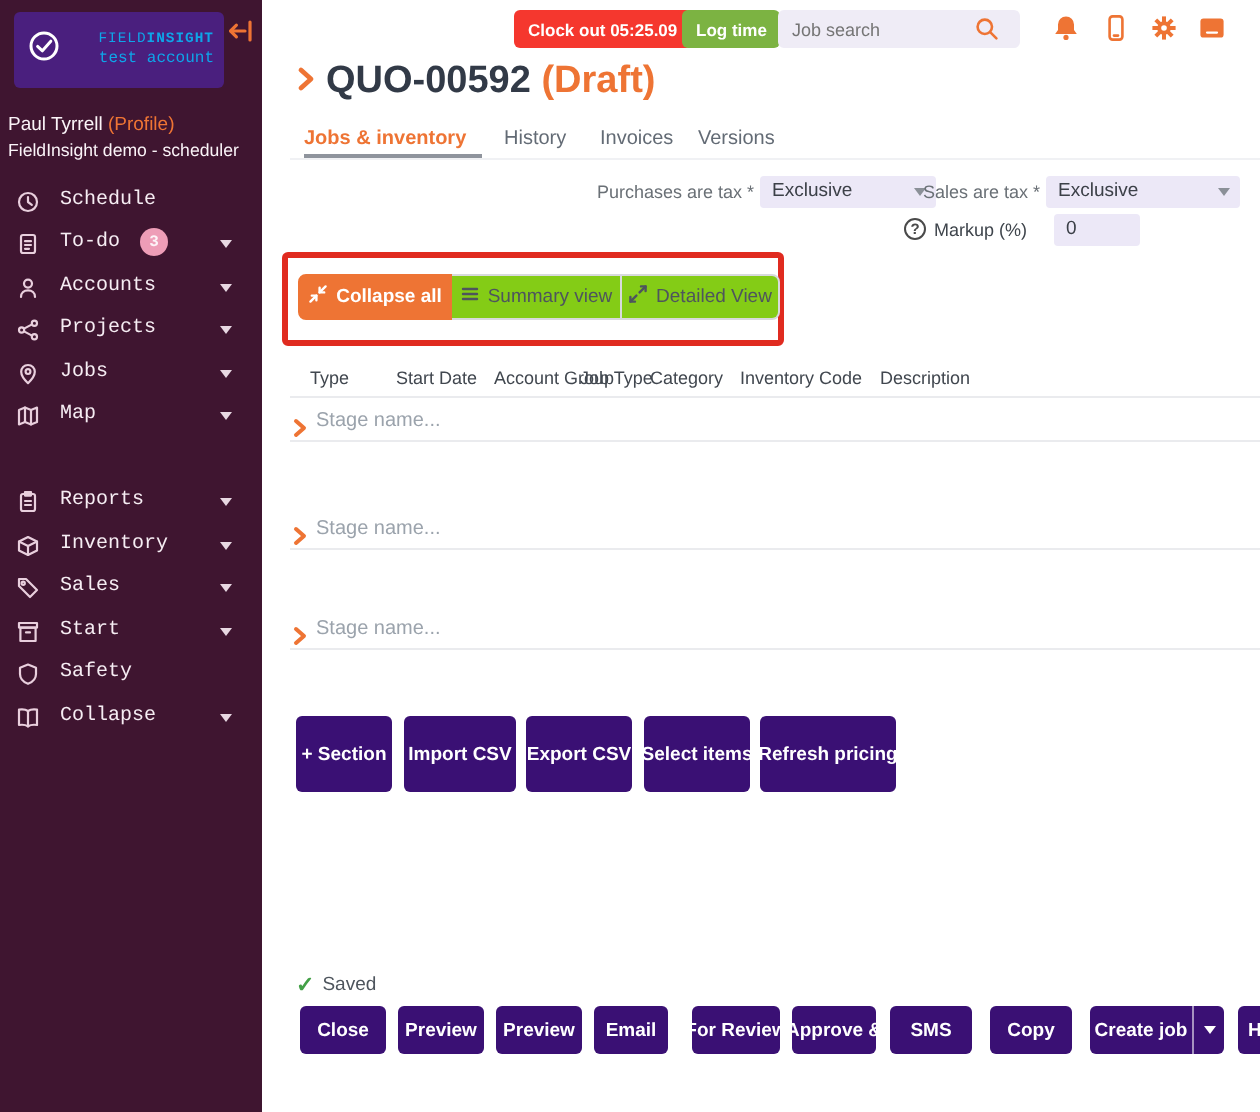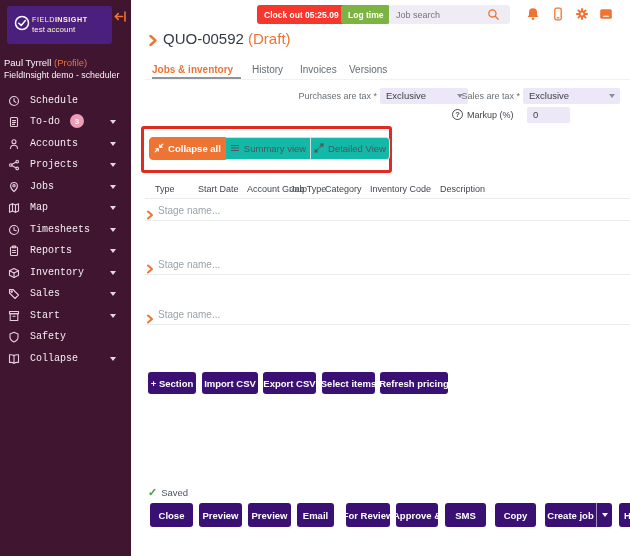--- a/index.html
+++ b/index.html
@@ -3,21 +3,21 @@
 <meta charset="utf-8">
 <style>
   * { margin:0; padding:0; box-sizing:border-box; }
   html,body { background:#fff; }
   body { font-family:"Liberation Sans", sans-serif; }
   .screen { position:relative; width:630px; height:556px; overflow:hidden; background:#fff; }
 
   
   .sidebar { position:absolute; left:0; top:0; width:131px; height:556px; background:#3F1530; }
   .logo-box { position:absolute; left:7px; top:6px; width:105px; height:38px; background:#4A1F7E; border-radius:3px; display:flex; align-items:center; padding:0 5px; }
-  .logo-text { flex:1; text-align:left; color:#fef9c3; line-height:1.15; }
+  .logo-text { flex:1; text-align:right; color:#0ea5e9; line-height:1.15;font-family:Liberation Mono, monospace; }
   .brand { font-size:7.2px; letter-spacing:.5px; white-space:nowrap; }
   .brand b { font-weight:bold; }
   .logo-sub { font-size:8px; }
   .collapse-ic { position:absolute; left:114px; top:9px; }
   .user-line1 { position:absolute; left:4px; top:57px; font-size:9.5px; color:#FBF4F8; white-space:nowrap; }
   .user-line1 .profile { color:#EE7434; }
   .user-line2 { position:absolute; left:4px; top:70px; font-size:8.8px; color:#FBF4F8; white-space:nowrap; }
   .nav-item { position:absolute; left:0; width:131px; height:17px; display:flex; align-items:center; cursor:pointer;font-family:Liberation Mono, monospace; }
   .nav-ic { position:absolute; left:8px; top:2px; width:12px; height:12px; color:#E9CFDD; }
   .nav-label { position:absolute; left:30px; font-size:10px; color:#F6EDF3; white-space:nowrap; }
@@ -27,53 +27,53 @@
   
   .pill { position:absolute; top:5px; height:19px; border-radius:3px; color:#fff; font-size:8.5px; font-weight:bold; display:flex; align-items:center; padding:0 7px; white-space:nowrap; cursor:pointer; }
   .clockout { left:257px; background:#F5372E; }
   .logtime { left:341px; background:#7CB342; }
   .search-box { position:absolute; left:389px; top:5px; width:121px; height:19px; background:#EFECF6; border-radius:3px; display:flex; align-items:center; }
   .search-box input { border:none; outline:none; background:transparent; font-family:"Liberation Sans",sans-serif; font-size:9px; color:#444; width:96px; padding-left:7px; }
   .hicon { position:absolute; top:7px; width:14px; height:14px; color:#EE7434; cursor:pointer; }
 
   
   .title-chev { position:absolute; left:148px; top:33px; color:#EE7434; }
-  .page-title { position:absolute; left:163px; top:30px; font-size:15px; font-weight:normal; color:#323A47; white-space:nowrap; }
+  .page-title { position:absolute; left:163px; top:30px; font-size:19px; font-weight:bold; color:#323A47; white-space:nowrap; }
   .page-title .status { color:#EE7434; }
   .tab { position:absolute; top:64px; font-size:10px; color:#636B75; cursor:pointer; white-space:nowrap; }
   .tab.active { color:#EE7434; font-weight:bold; }
   .tab-underline { position:absolute; left:152px; top:77px; width:89px; height:2px; background:#8F949D; }
   .tab-line { position:absolute; left:145px; top:79px; width:485px; height:1px; background:#F0F1F4; }
 
   
   .flabel { position:absolute; font-size:9px; color:#6A7076; line-height:16px; white-space:nowrap; }
   .dd { position:absolute; height:16px; background:#ECE8F7; border-radius:2px; font-size:9.5px; color:#3C4048; line-height:16px; padding-left:6px; cursor:pointer; }
   .dd-caret { position:absolute; right:5px; top:6px; width:0; height:0; border-left:3.5px solid transparent; border-right:3.5px solid transparent; border-top:4px solid #8B9098; }
   .qmark { position:absolute; left:452px; top:109px; width:11px; height:11px; border:1px solid #4A4A4A; border-radius:50%; font-size:7.5px; color:#4A4A4A; display:flex; align-items:center; justify-content:center; font-weight:bold; }
   .markup-input { position:absolute; left:527px; top:107px; width:43px; height:16px; background:#ECE8F7; border-radius:2px; font-size:9.5px; color:#3C4048; line-height:16px; padding-left:6px; }
 
   
   .annot { position:absolute; left:141px; top:126px; width:251px; height:47px; border:3px solid #E02B20; border-radius:3px; }
   .vt { position:absolute; left:149px; top:137px; height:23px; display:flex;text-align:center; }
   .vt-seg { display:flex; align-items:center; justify-content:center; gap:4px; font-size:9.5px; height:23px; cursor:pointer; white-space:nowrap; }
   .vt-active { width:77px; background:#EE7434; color:#fff; font-weight:bold; border:1px solid #EE7434; border-radius:4px 0 0 4px; }
-  .vt-plain { background:#14b8a6; color:#4E555D; border:1px solid #D8DADD; border-left:none; }
+  .vt-plain { background:#84cc16; color:#4E555D; border:1px solid #D8DADD; border-left:none; }
   .vt-sum { width:85px; }
   .vt-det { width:79px; border-radius:0 4px 4px 0; }
 
   
   .th { position:absolute; top:184px; font-size:9px; font-weight:normal; color:#41474F; white-space:nowrap; }
   .hline { position:absolute; left:145px; width:485px; height:1px; background:#EAEBEE; }
   .stage-row { position:absolute; left:145px; width:485px; height:16px; cursor:pointer; }
   .stage-chev { position:absolute; left:1px; top:3px; color:#EE7434; }
   .stage-label { position:absolute; left:13px; top:2px; font-size:10px; color:#9BA3AC; }
 
   
   .btn-purple { position:absolute; background:#3A1074; color:#fff; font-size:9.5px; font-weight:bold; border-radius:3px; display:flex; align-items:center; justify-content:center; overflow:hidden; white-space:nowrap; cursor:pointer; }
-  .row-btn { top:372px; height:22px; }
+  .row-btn { top:358px; height:38px; }
   .foot-btn { top:503px; height:24px; }
   .saved { position:absolute; left:148px; top:486px; font-size:9.5px; color:#4E555D; display:flex; align-items:center; gap:4px; }
   .saved .check { color:#43A047; font-weight:bold; font-size:11px; }
   .split { position:absolute; left:545px; top:503px; height:24px; display:flex; }
   .split-main { width:51px; background:#3A1074; color:#fff; font-size:9.5px; font-weight:bold; display:flex; align-items:center; justify-content:center; border-radius:3px 0 0 3px; cursor:pointer;text-align:right; }
   .split-caret { width:16px; background:#3A1074; border-left:1px solid rgba(255,255,255,.55); border-radius:0 3px 3px 0; display:flex; align-items:center; justify-content:center; cursor:pointer; }
   .caret-w { width:0; height:0; border-left:3.5px solid transparent; border-right:3.5px solid transparent; border-top:4px solid #fff; }
 </style>
 </head>
 <body>
@@ -148,28 +148,20 @@
       <span class="nav-label">Jobs</span>
       <span class="nav-chev"></span>
     </div>
     <div class="nav-item" style="top:199px">
       <span class="nav-ic"><svg width="12" height="12" viewBox="0 0 12 12" fill="none" stroke="currentColor" stroke-width="1.1" stroke-linecap="round" stroke-linejoin="round">
             <path d="M1.5 3 L4.5 1.8 L7.5 3 L10.5 1.8 V9 L7.5 10.2 L4.5 9 L1.5 10.2 Z"></path>
             <path d="M4.5 1.8 V9"></path>
             <path d="M7.5 3 V10.2"></path>
           </svg></span>
       <span class="nav-label">Map</span>
-      <span class="nav-chev"></span>
-    </div>
-    <div class="nav-item" style="top:221px">
-      <span class="nav-ic"><svg width="12" height="12" viewBox="0 0 12 12" fill="none" stroke="currentColor" stroke-width="1.1" stroke-linecap="round" stroke-linejoin="round">
-            <circle cx="6" cy="6" r="4.5"></circle>
-            <path d="M6 3.2 V6 L8.2 6.8"></path>
-          </svg></span>
-      <span class="nav-label">Timesheets</span>
       <span class="nav-chev"></span>
     </div>
     <div class="nav-item" style="top:242px">
       <span class="nav-ic"><svg width="12" height="12" viewBox="0 0 12 12" fill="none" stroke="currentColor" stroke-width="1.1" stroke-linecap="round" stroke-linejoin="round">
             <rect x="2.5" y="2" width="7" height="8.5" rx="1"></rect>
             <path d="M4.5 1 H7.5 V2.8 H4.5 Z"></path>
             <path d="M4.5 5.5 H7.5"></path>
             <path d="M4.5 7.5 H7.5"></path>
           </svg></span>
       <span class="nav-label">Reports</span>

